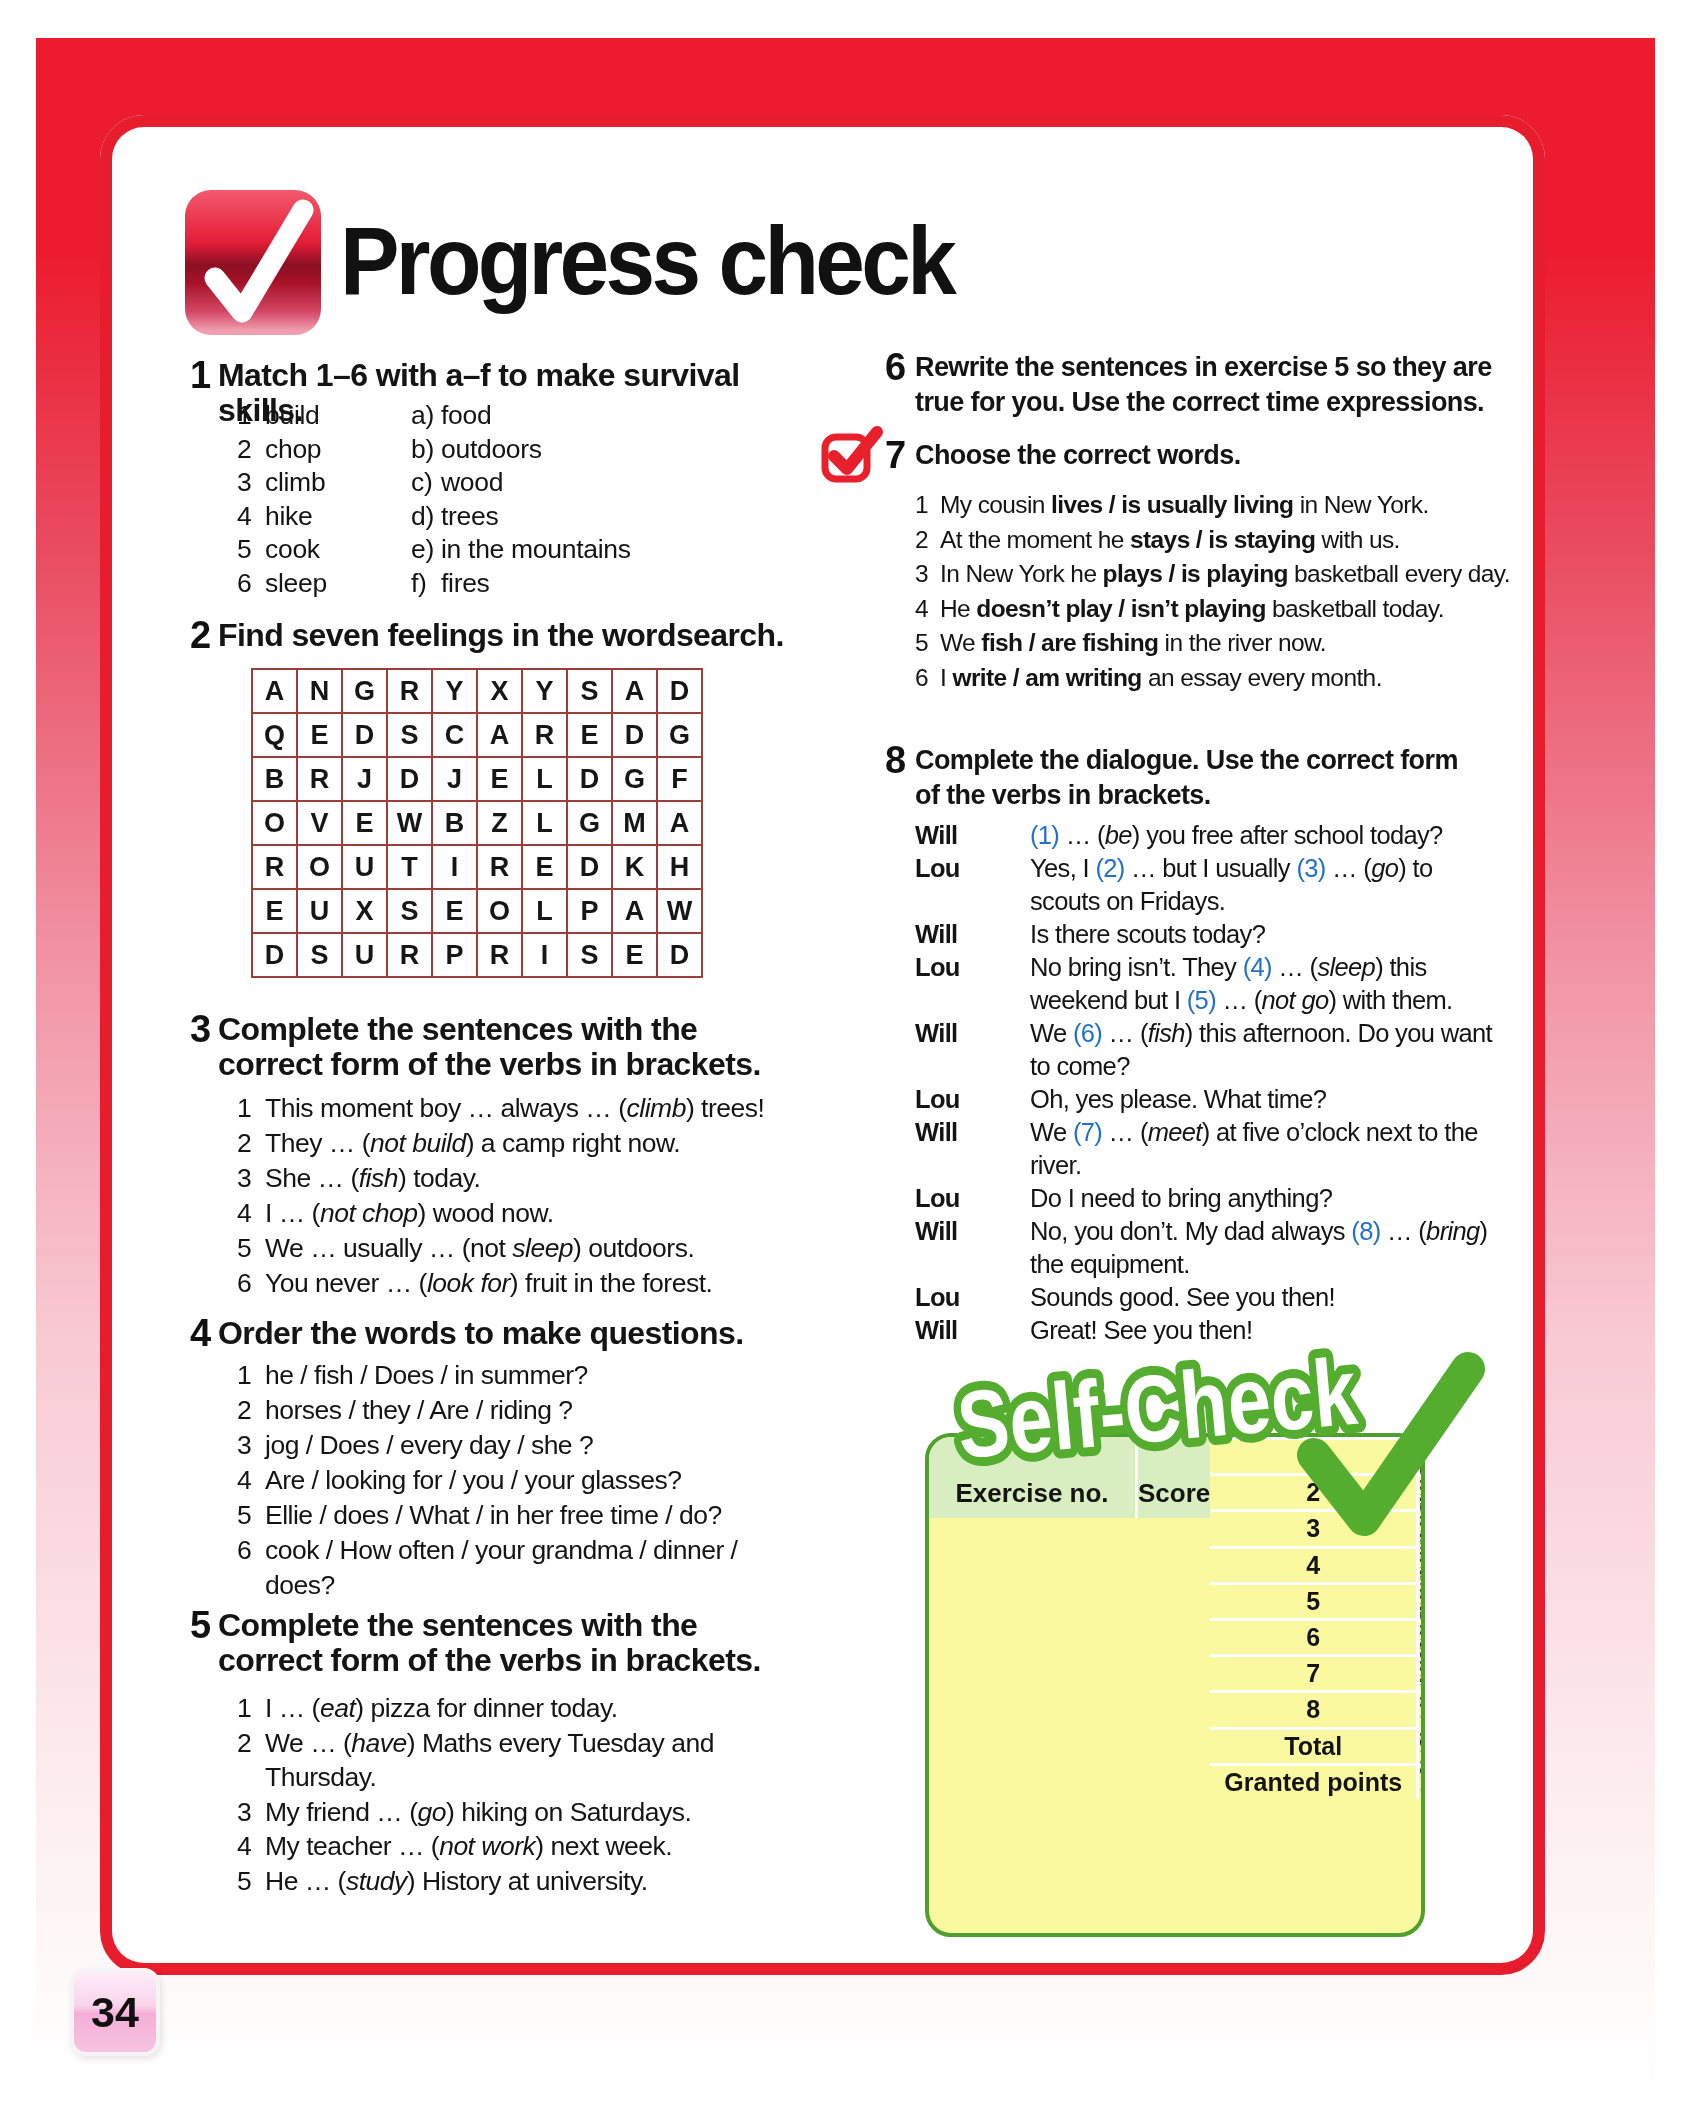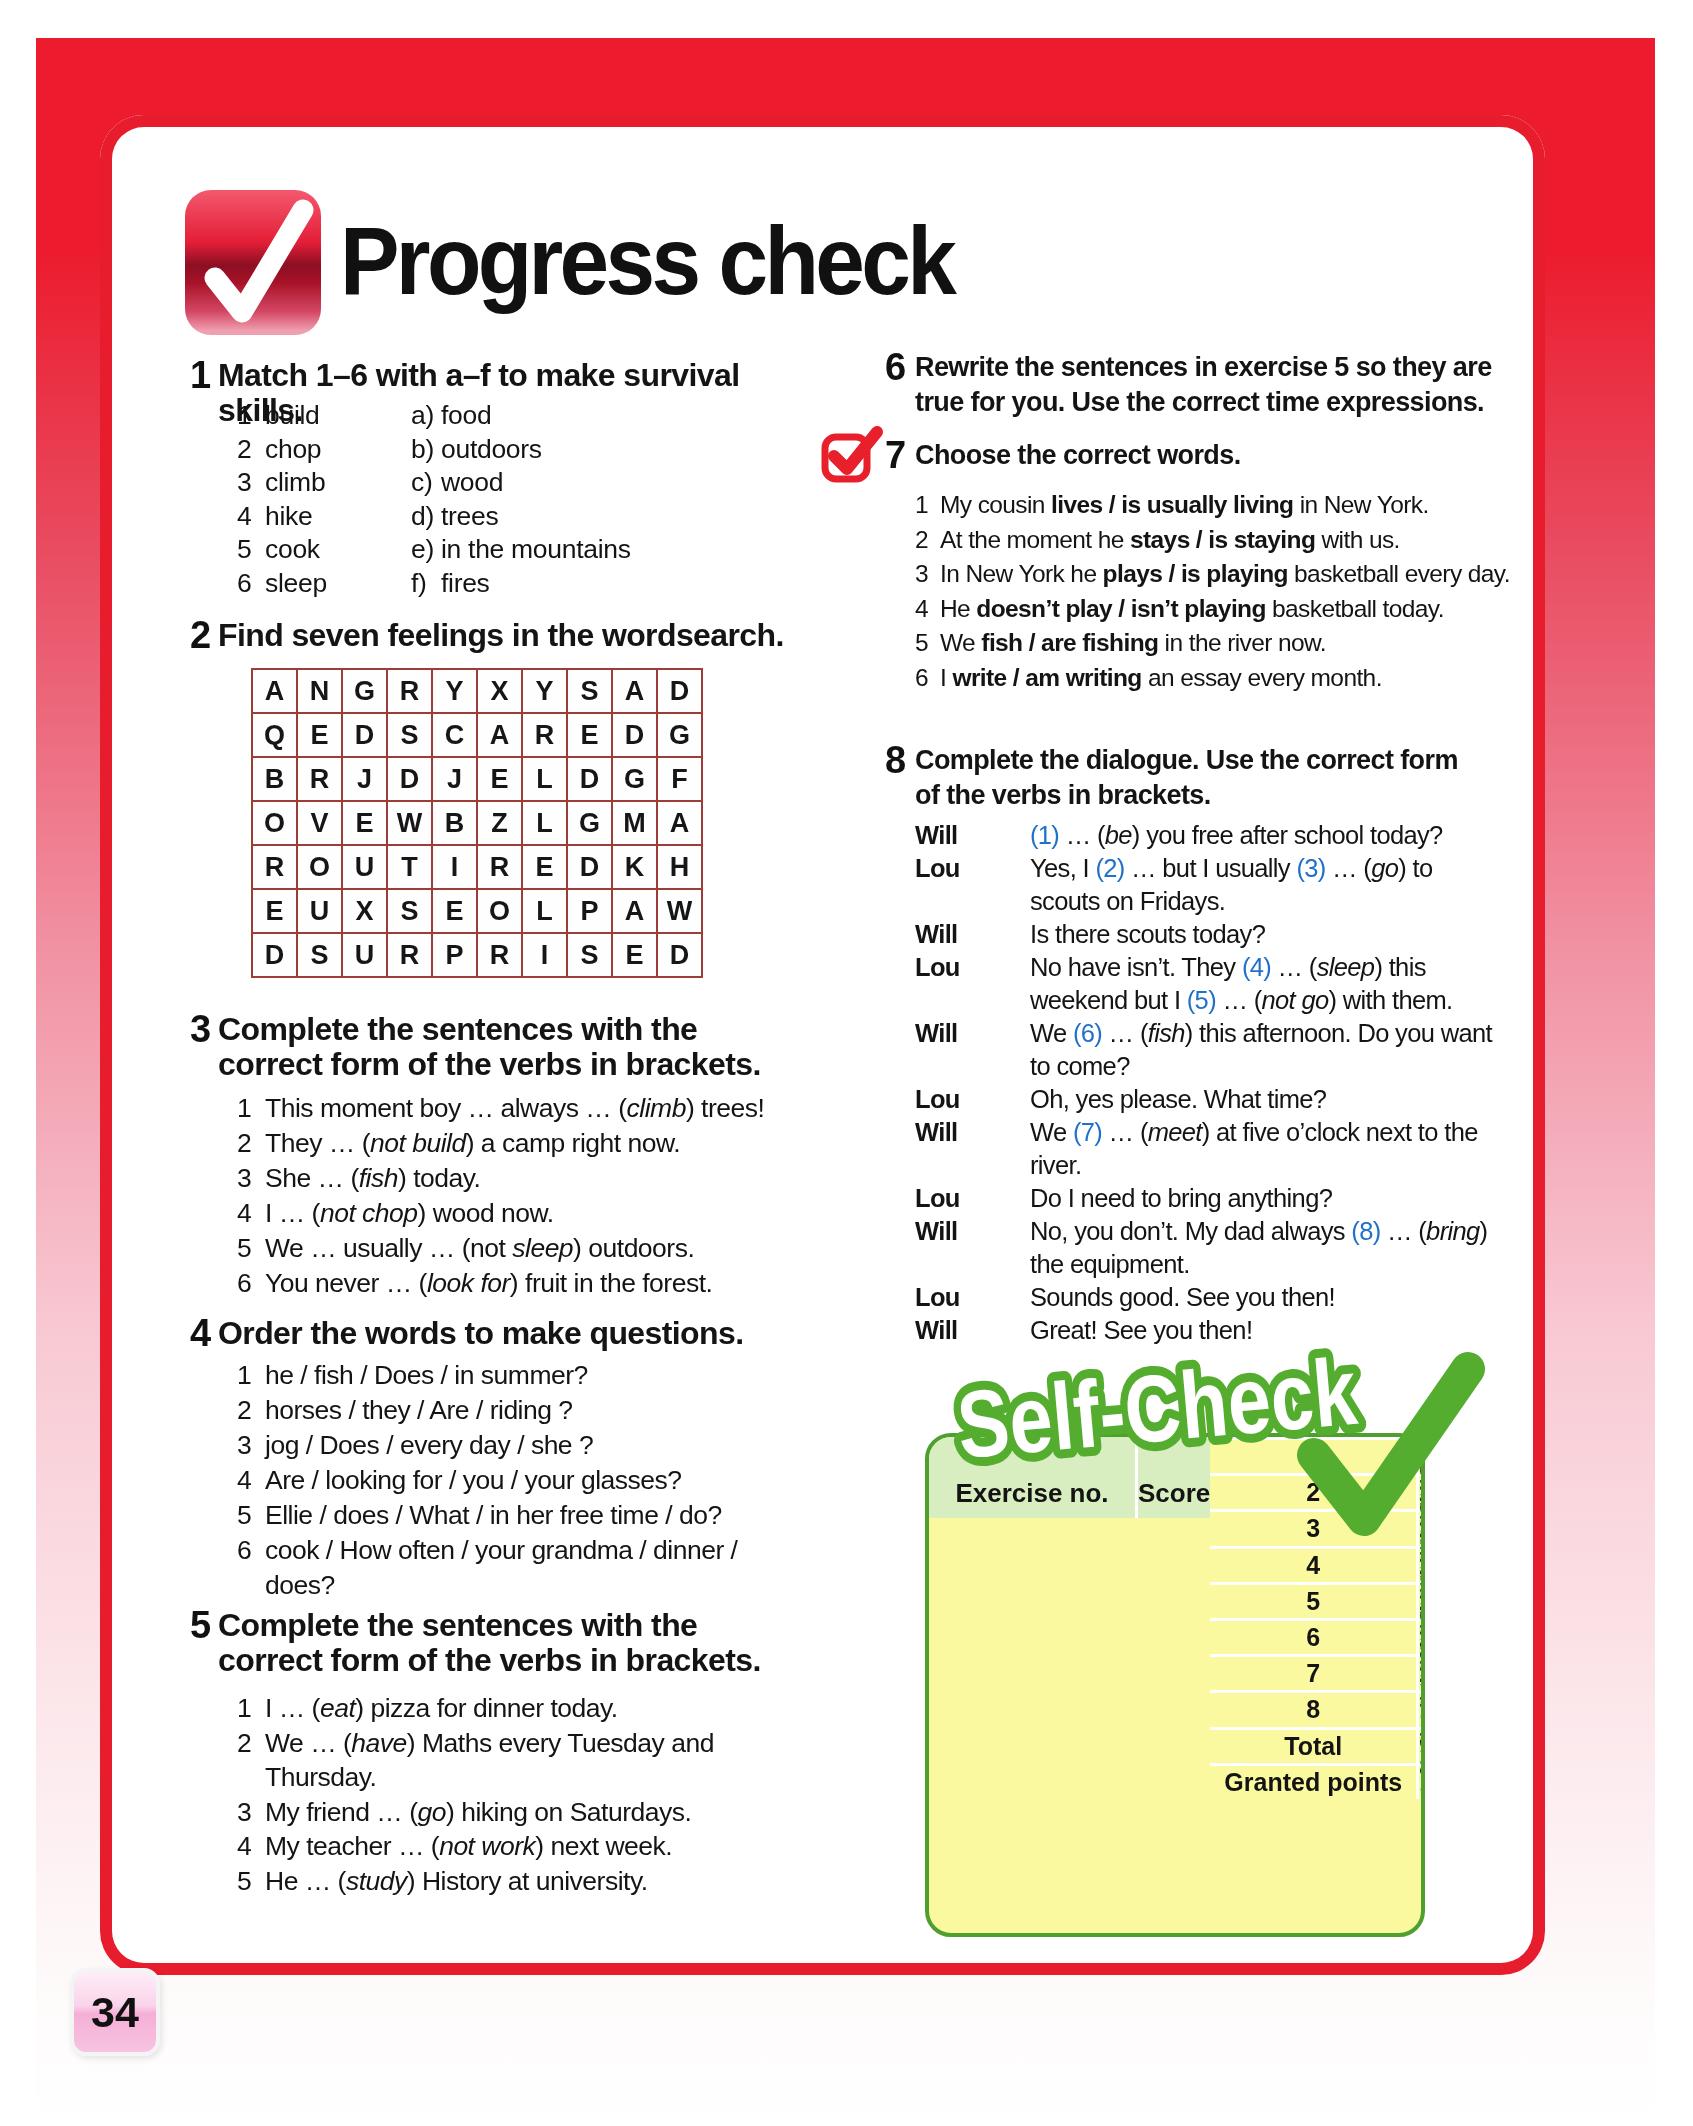--- a/index.html
+++ b/index.html
@@ -372,21 +372,21 @@
         <div class="dlg-row">
           <span class="dlg-sp">Lou</span>
           <span class="dlg-tx"><span class="seg-n">Yes, I </span><span class="seg-bl">(2)</span><span class="seg-n"> … but I usually </span><span class="seg-bl">(3)</span><span class="seg-n"> … (</span><span class="seg-i">go</span><span class="seg-n">) to scouts on Fridays.</span></span>
         </div>
         <div class="dlg-row">
           <span class="dlg-sp">Will</span>
           <span class="dlg-tx"><span class="seg-n">Is there scouts today?</span></span>
         </div>
         <div class="dlg-row">
           <span class="dlg-sp">Lou</span>
-          <span class="dlg-tx"><span class="seg-n">No have isn’t. They </span><span class="seg-bl">(4)</span><span class="seg-n"> … (</span><span class="seg-i">sleep</span><span class="seg-n">) this weekend but I </span><span class="seg-bl">(5)</span><span class="seg-n"> … (</span><span class="seg-i">not go</span><span class="seg-n">) with them.</span></span>
+          <span class="dlg-tx"><span class="seg-n">No bring isn’t. They </span><span class="seg-bl">(4)</span><span class="seg-n"> … (</span><span class="seg-i">sleep</span><span class="seg-n">) this weekend but I </span><span class="seg-bl">(5)</span><span class="seg-n"> … (</span><span class="seg-i">not go</span><span class="seg-n">) with them.</span></span>
         </div>
         <div class="dlg-row">
           <span class="dlg-sp">Will</span>
           <span class="dlg-tx"><span class="seg-n">We </span><span class="seg-bl">(6)</span><span class="seg-n"> … (</span><span class="seg-i">fish</span><span class="seg-n">) this afternoon. Do you want to come?</span></span>
         </div>
         <div class="dlg-row">
           <span class="dlg-sp">Lou</span>
           <span class="dlg-tx"><span class="seg-n">Oh, yes please. What time?</span></span>
         </div>
         <div class="dlg-row">

